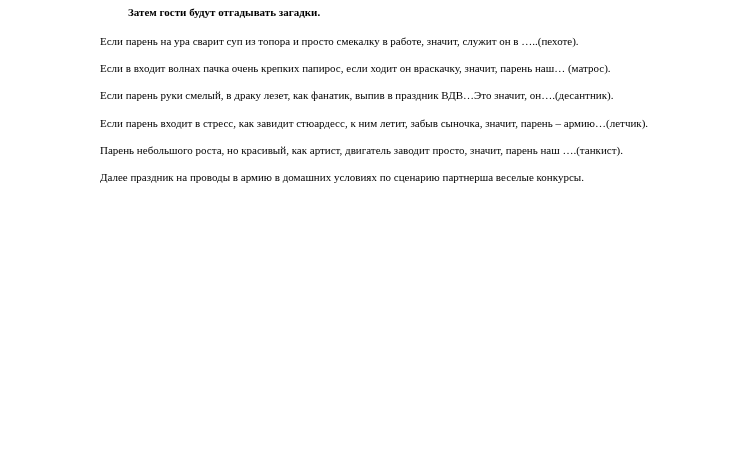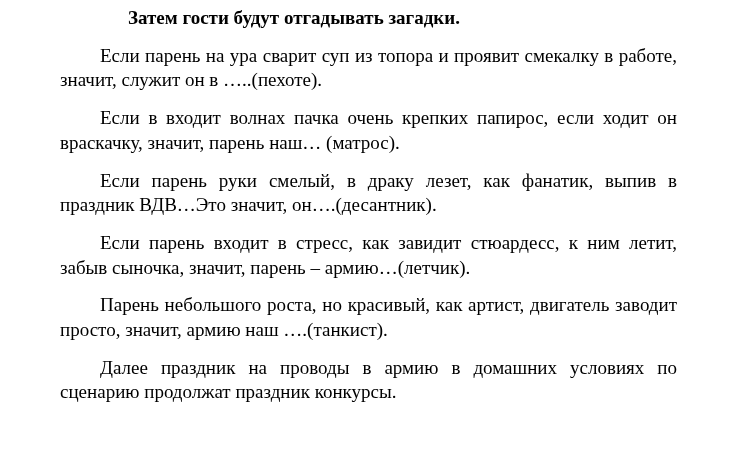--- a/index.html
+++ b/index.html
@@ -15,21 +15,21 @@
     color: #000000;
   }
   .page {
     width: 737px;
     height: 450px;
     box-sizing: border-box;
     padding: 6px 60px 0 60px;
     background: #ffffff;
   }
   .doc-body {
-    font-size: 19px;
+    font-size: 11px;
     line-height: 1.30;
     text-align: justify;
     text-justify: inter-word;
   }
   .heading {
     font-weight: bold;
     text-indent: 68px;
     text-align: left;
     margin: 0 0 14px 0;
     line-height: 1.25;
@@ -41,20 +41,20 @@
   .para:last-child {
     margin-bottom: 0;
   }
 </style>
 </head>
 <body>
 
 <div class="page">
   <div class="doc-body">
     <p class="heading">Затем гости будут отгадывать загадки.</p>
-    <p class="para">Если парень на ура сварит суп из топора и проявит смекалку в работе, значит, служит он в …..(пехоте).</p>
+    <p class="para">Если парень на ура сварит суп из топора и просто смекалку в работе, значит, служит он в …..(пехоте).</p>
     <p class="para">Если в входит волнах пачка очень крепких папирос, если ходит он враскачку, значит, парень наш… (матрос).</p>
     <p class="para">Если парень руки смелый, в драку лезет, как фанатик, выпив в праздник ВДВ…Это значит, он….(десантник).</p>
     <p class="para">Если парень входит в стресс, как завидит стюардесс, к ним летит, забыв сыночка, значит, парень – армию…(летчик).</p>
-    <p class="para">Парень небольшого роста, но красивый, как артист, двигатель заводит просто, значит, армию наш ….(танкист).</p>
-    <p class="para">Далее праздник на проводы в армию в домашних условиях по сценарию продолжат праздник конкурсы.</p>
+    <p class="para">Парень небольшого роста, но красивый, как артист, двигатель заводит просто, значит, парень наш ….(танкист).</p>
+    <p class="para">Далее праздник на проводы в армию в домашних условиях по сценарию партнерша веселые конкурсы.</p>
   </div>
 </div>
 
 </body></html>

